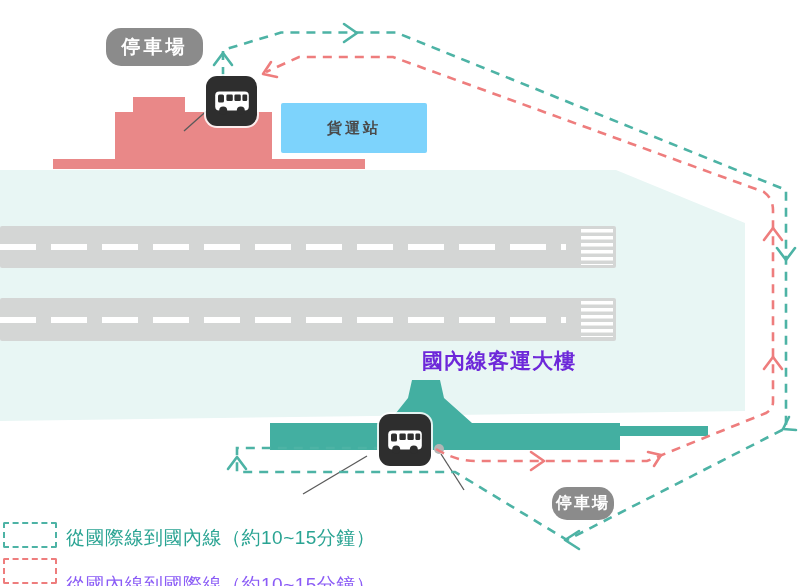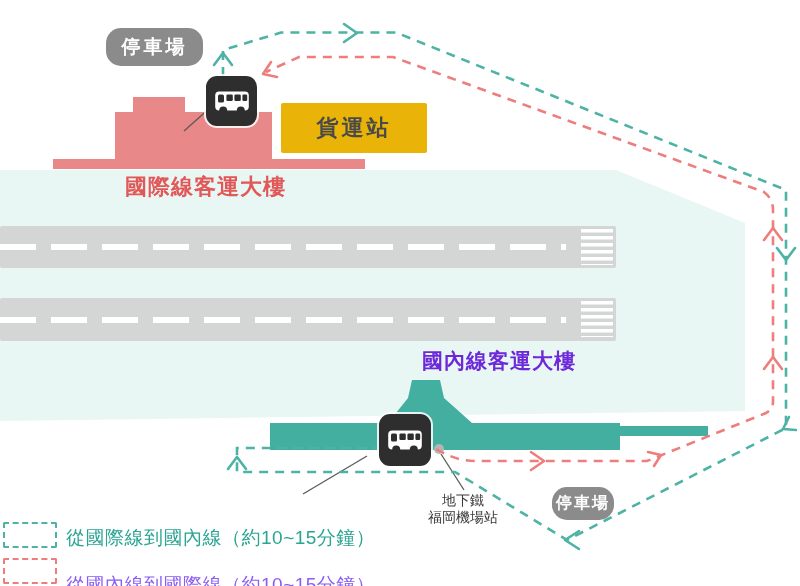--- a/index.html
+++ b/index.html
@@ -9,22 +9,22 @@
   }
   #base-svg{position:absolute;left:0;top:0;width:800px;height:586px;}
   .abs{position:absolute;}
   .parking-box{
     background:#8b8b8b;color:#ffffff;font-weight:bold;
     display:flex;align-items:center;justify-content:center;letter-spacing:3px;border-radius:15px;
   }
   #parking-top{left:106px;top:28px;width:97px;height:38px;font-size:19px;}
   #parking-bottom{left:552px;top:487px;width:62px;height:33px;font-size:16px;letter-spacing:2px;}
   #cargo-box{
-    left:281px;top:103px;width:146px;height:50px;background:#eab308;border-radius:2px;
-    color:#4a4a4a;font-size:22px;font-weight:bold;letter-spacing:3px;
+    left:281px;top:103px;width:146px;height:50px;background:#7dd3fc;border-radius:2px;
+    color:#4a4a4a;font-size:15px;font-weight:bold;letter-spacing:3px;
     display:flex;align-items:center;justify-content:center;
   }
   #intl-title{left:125px;top:172px;font-size:22px;font-weight:bold;color:#e25757;letter-spacing:1px;}
   #domestic-title{left:422px;top:347px;font-size:21px;font-weight:bold;color:#6d28d9;letter-spacing:1px;}
   #intl-stop-label{left:137px;top:131px;font-size:15px;font-weight:600;color:#3a3a3a;}
   #domestic-stop-label{left:244px;top:492px;font-size:15px;font-weight:500;color:#3a3a3a;}
   #subway-label{left:415px;top:492px;width:96px;text-align:center;font-size:14px;
     font-weight:500;color:#3a3a3a;line-height:17px;}
   .bus-icon{
     background:#2e2e2e;border-radius:11px;box-shadow:0 0 0 2px rgba(255,255,255,.85);
@@ -100,26 +100,21 @@
       <path d="M 764 240 L 773 228 L 782 240"></path>
       <path d="M 271 62 L 263 74 L 277 77"></path>
     </g>
   </svg>
 
   <div class="abs parking-box" id="parking-top">停車場</div>
   <div class="abs parking-box" id="parking-bottom">停車場</div>
 
   <div class="abs" id="cargo-box">貨運站</div>
 
-  <div class="abs" id="intl-title">國際線客運大樓</div>
   <div class="abs" id="domestic-title">國內線客運大樓</div>
-  <div class="abs" id="subway-label">
-    <div>地下鐵</div>
-    <div>福岡機場站</div>
-  </div>
 
   <div class="abs bus-icon" id="bus-icon-intl">
     <svg width="44" height="40" viewBox="0 0 52 50">
       <rect x="5" y="13" width="42" height="24" rx="5" fill="#ffffff"></rect>
       <rect x="8.5" y="17" width="7.5" height="10" rx="2" fill="#2e2e2e"></rect>
       <rect x="19" y="17" width="8" height="8" rx="1.5" fill="#2e2e2e"></rect>
       <rect x="29" y="17" width="8" height="8" rx="1.5" fill="#2e2e2e"></rect>
       <rect x="39" y="17" width="6" height="8" rx="1.5" fill="#2e2e2e"></rect>
       <circle cx="15" cy="37" r="5" fill="#2e2e2e"></circle>
       <circle cx="37" cy="37" r="5" fill="#2e2e2e"></circle>

